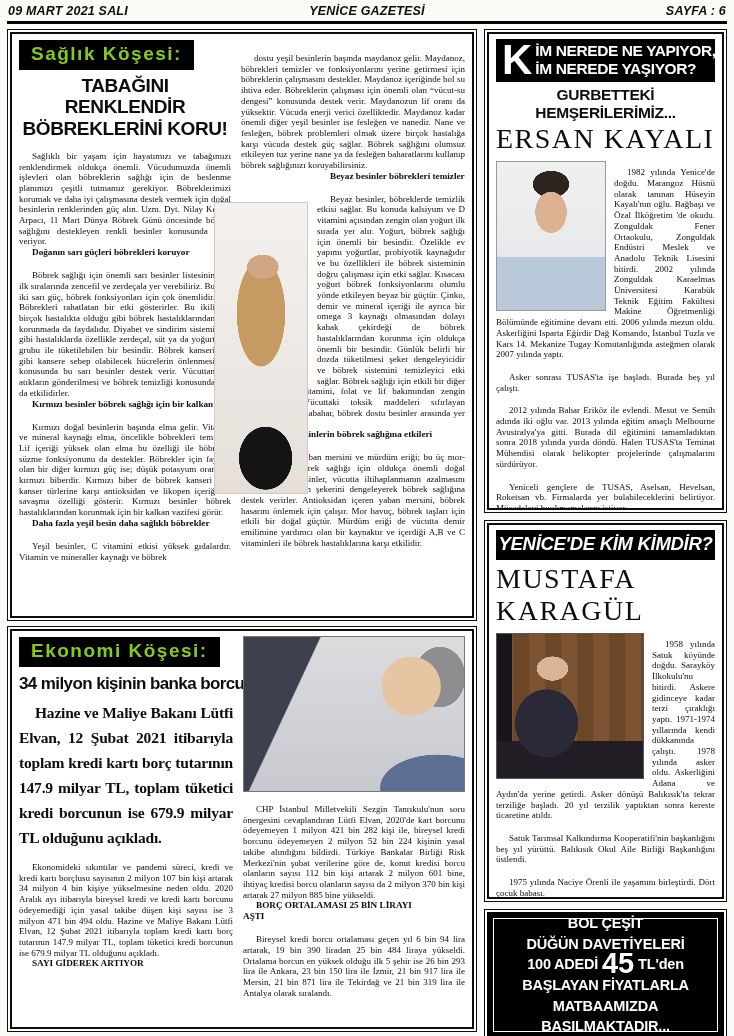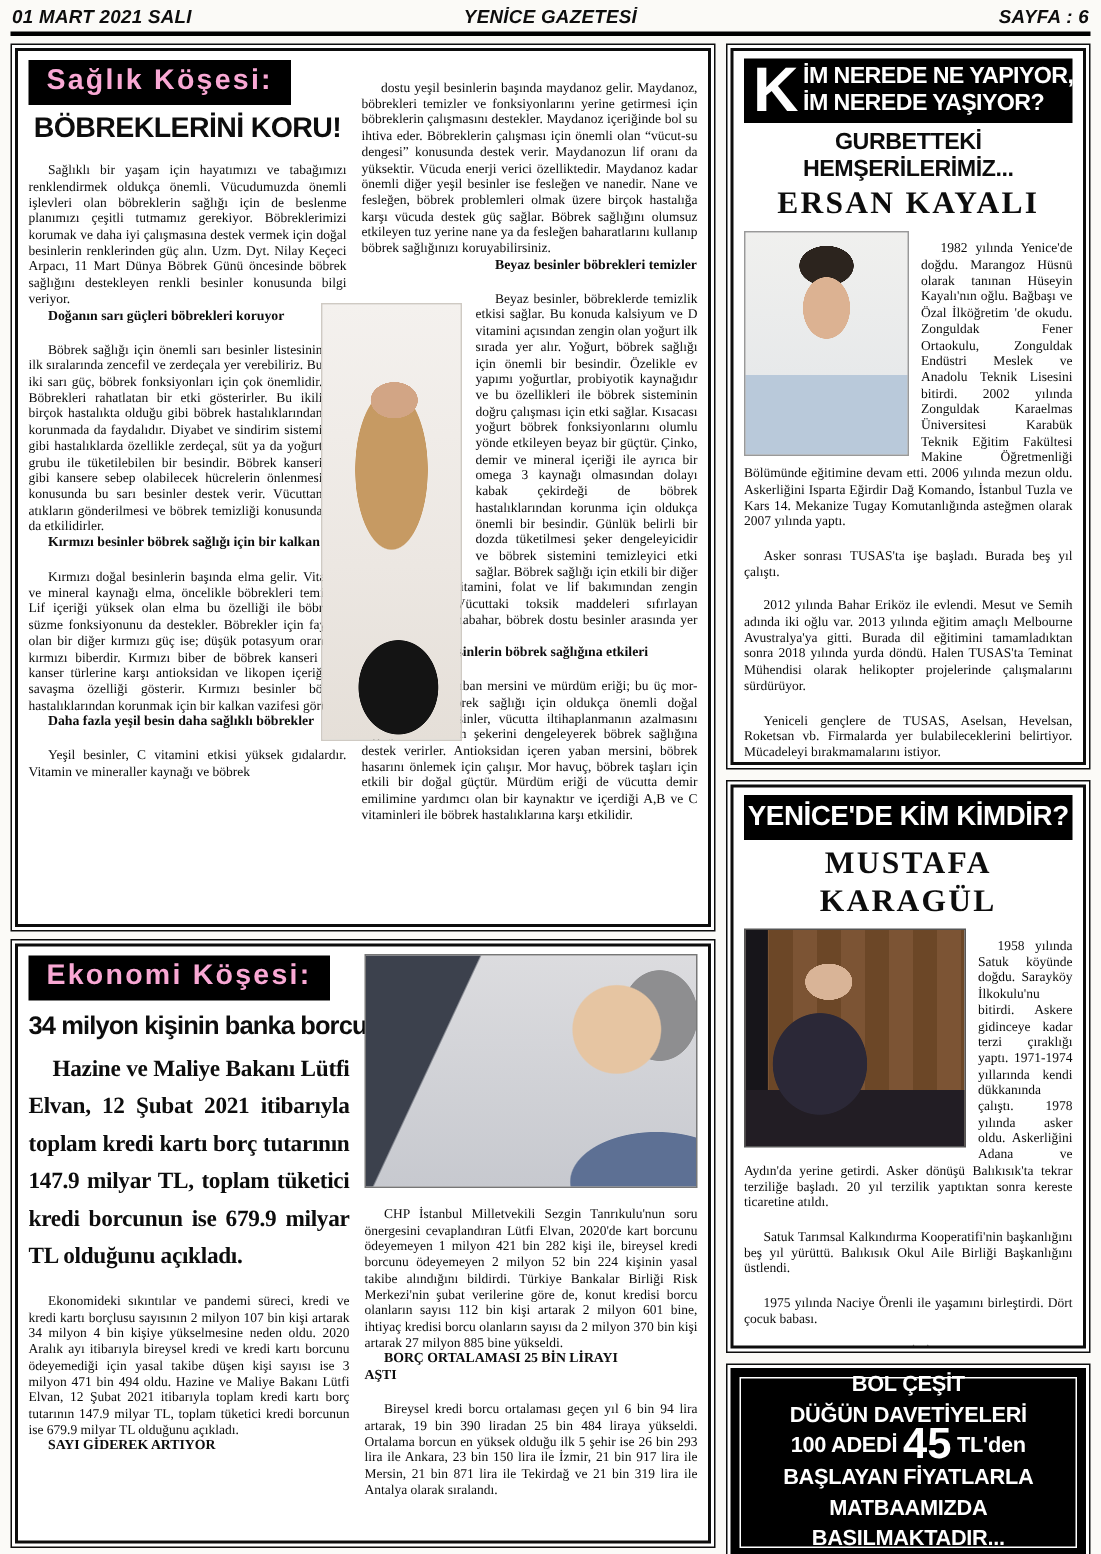--- a/index.html
+++ b/index.html
@@ -23,21 +23,21 @@
   .cols { display:flex; gap:7px; margin-top:5px; }
   .lcol { width:470px; display:flex; flex-direction:column; gap:5px; }
   .rcol { width:243px; display:flex; flex-direction:column; gap:7px; }
 
   .dbox { border:1px solid #0d0d0d; padding:2px; background:#fff; }
   .dbox-in { border:2px solid #0d0d0d; height:100%; overflow:hidden; }
 
   
   .body-p { font-size:9px; line-height:10.7px; text-align:justify; text-indent:13px;margin-top:12px; }
   .subhead { font-size:9.2px; line-height:11px; font-weight:bold; text-indent:13px; }
-  .kicker { display:inline-block; background:#000; color:#f9a8d4;
+  .kicker { display:inline-block; background:#000; color:#84cc16;
             font-family:"Liberation Sans", sans-serif; font-weight:bold;
             font-size:19px; letter-spacing:1.5px; padding:3px 12px 5px; margin:1px 0 4px; }
   .bighead { font-family:"Liberation Sans", sans-serif; font-weight:bold;
              font-size:19px; line-height:1.12; letter-spacing:-.4px; text-align:center; margin:1px 0 5px; }
 
   
   .health-in { position:relative; display:flex; gap:10px; padding:5px 7px; height:584px; }
   .h-c1 { width:212px; }
   .h-c2 { flex:1; padding-top:2px; }
   .sp-r { float:right; width:16px; height:150px; }
@@ -70,33 +70,33 @@
   
   .kim-in { padding:4px 7px; height:470px; }
   .kbar { background:#000; color:#fff; display:flex; align-items:center; gap:3px;
           padding:3px 6px 5px; margin:1px 0 4px; }
   .kbar .bigk { font-family:"Liberation Sans", sans-serif; font-weight:bold;
                 font-size:42px; line-height:.8; }
   .kbar .klines { font-family:"Liberation Sans", sans-serif; font-weight:bold;
                   font-size:15.5px; line-height:1.14; letter-spacing:-.4px; white-space:nowrap; }
   .gurbet { font-family:"Liberation Sans", sans-serif; font-weight:bold;
             font-size:15.5px; letter-spacing:-.3px; text-align:center; margin:2px 0 1px; }
-  .pname { font-size:21px; letter-spacing:1.5px; text-align:center; margin:0 0 4px;font-weight:bold; }
+  .pname { font-size:28px; letter-spacing:1.5px; text-align:left; margin:0 0 4px; }
   .portrait { float:left; width:110px; height:150px; margin:2px 8px 2px 0; border:1px solid #999;
     background:
       radial-gradient(ellipse 26px 34px at 50% 34%, #dcb292 60%, transparent 61%),
       radial-gradient(ellipse 30px 22px at 50% 15%, #2c241e 60%, transparent 61%),
       linear-gradient(180deg, transparent 64%, #b9c9da 64%),
       linear-gradient(180deg,#f0f0ee,#e2e5e8); }
 
   
   .kimdir-in { padding:4px 7px; height:368px; }
   .bbar { background:#000; color:#fff; font-family:"Liberation Sans", sans-serif;
           font-weight:bold; font-size:18.5px; letter-spacing:-.3px; text-align:center;
-          padding:3px 2px 5px; margin:1px 0 3px; }
+          padding:3px 2px 5px; margin:1px 0 3px;font-style:italic; }
   .ph-office { float:left; width:148px; height:146px; margin:2px 8px 2px 0; border:1px solid #555;
     background:
       radial-gradient(ellipse 26px 20px at 38% 24%, #d9b497 60%, transparent 61%),
       radial-gradient(ellipse 52px 56px at 34% 62%, #2b2837 60%, transparent 61%),
       linear-gradient(180deg, transparent 74%, #221d24 74%),
       linear-gradient(90deg,#17151a 0 10%, transparent 10.5%),
       repeating-linear-gradient(90deg,#7c5434 0 16px,#6c4727 16px 32px); }
 
   
   .ad { height:126px; background:#000; color:#fff; text-align:center;
@@ -106,36 +106,37 @@
   .ad div { font-family:"Liberation Sans", sans-serif; font-weight:bold;
             font-size:14.5px; line-height:1.42; letter-spacing:-.2px; }
   .big45 { font-size:29px; line-height:0; vertical-align:-4px; letter-spacing:0; }
 </style>
 </head>
 <body>
 
 <div class="page">
 
   <div class="hdr">
-    <span>01 MART 2021 SALI</span>
+    <span>09 MART 2021 SALI</span>
     <span class="mast">YENİCE GAZETESİ</span>
     <span>SAYFA : 6</span>
   </div>
 
   <div class="cols">
 
     <div class="lcol">
 
       <div class="dbox" style="height:592px;">
         <div class="dbox-in">
           <div class="health-in">
             <div class="ph-woman"></div>
             <div class="h-c1">
               <div class="kicker">Sağlık Köşesi:</div>
               <div class="bighead">
+                <span style="display:block">TABAĞINI RENKLENDİR</span>
                 <span style="display:block">BÖBREKLERİNİ KORU!</span>
               </div>
               <p class="body-p">Sağlıklı bir yaşam için hayatımızı ve tabağımızı renklendirmek oldukça önemli. Vücudumuzda önemli işlevleri olan böbreklerin sağlığı için de beslenme planımızı çeşitli tutmamız gerekiyor. Böbreklerimizi korumak ve daha iyi çalışmasına destek vermek için doğal besinlerin renklerinden güç alın. Uzm. Dyt. Nilay Keçeci Arpacı, 11 Mart Dünya Böbrek Günü öncesinde böbrek sağlığını destekleyen renkli besinler konusunda bilgi veriyor.</p>
               <div class="sp-r"></div>
               <p class="subhead">Doğanın sarı güçleri böbrekleri koruyor</p>
               <p class="body-p">Böbrek sağlığı için önemli sarı besinler listesinin ilk sıralarında zencefil ve zerdeçala yer verebiliriz. Bu iki sarı güç, böbrek fonksiyonları için çok önemlidir. Böbrekleri rahatlatan bir etki gösterirler. Bu ikili birçok hastalıkta olduğu gibi böbrek hastalıklarından korunmada da faydalıdır. Diyabet ve sindirim sistemi gibi hastalıklarda özellikle zerdeçal, süt ya da yoğurt grubu ile tüketilebilen bir besindir. Böbrek kanseri gibi kansere sebep olabilecek hücrelerin önlenmesi konusunda bu sarı besinler destek verir. Vücuttan atıkların gönderilmesi ve böbrek temizliği konusunda da etkilidirler.</p>
               <p class="subhead">Kırmızı besinler böbrek sağlığı için bir kalkan</p>
               <p class="body-p">Kırmızı doğal besinlerin başında elma gelir. Vitamin ve mineral kaynağı elma, öncelikle böbrekleri temizler. Lif içeriği yüksek olan elma bu özelliği ile böbreğin süzme fonksiyonunu da destekler. Böbrekler için faydalı olan bir diğer kırmızı güç ise; düşük potasyum oranı ile kırmızı biberdir. Kırmızı biber de böbrek kanseri gibi kanser türlerine karşı antioksidan ve likopen içeriği ile savaşma özelliği gösterir. Kırmızı besinler böbrek hastalıklarından korunmak için bir kalkan vazifesi görür.</p>
               <p class="subhead">Daha fazla yeşil besin daha sağlıklı böbrekler</p>
               <p class="body-p">Yeşil besinler, C vitamini etkisi yüksek gıdalardır. Vitamin ve mineraller kaynağı ve böbrek</p>

